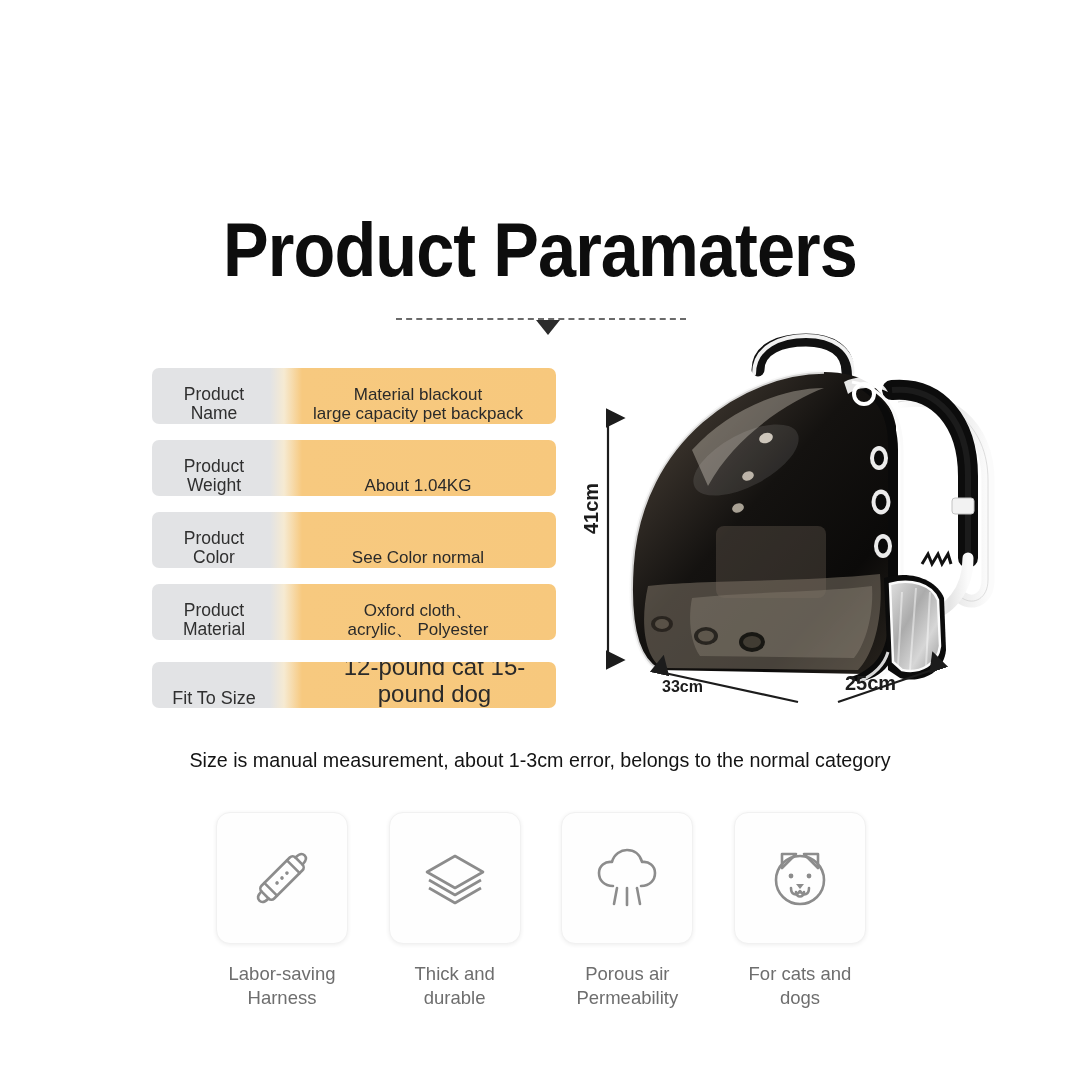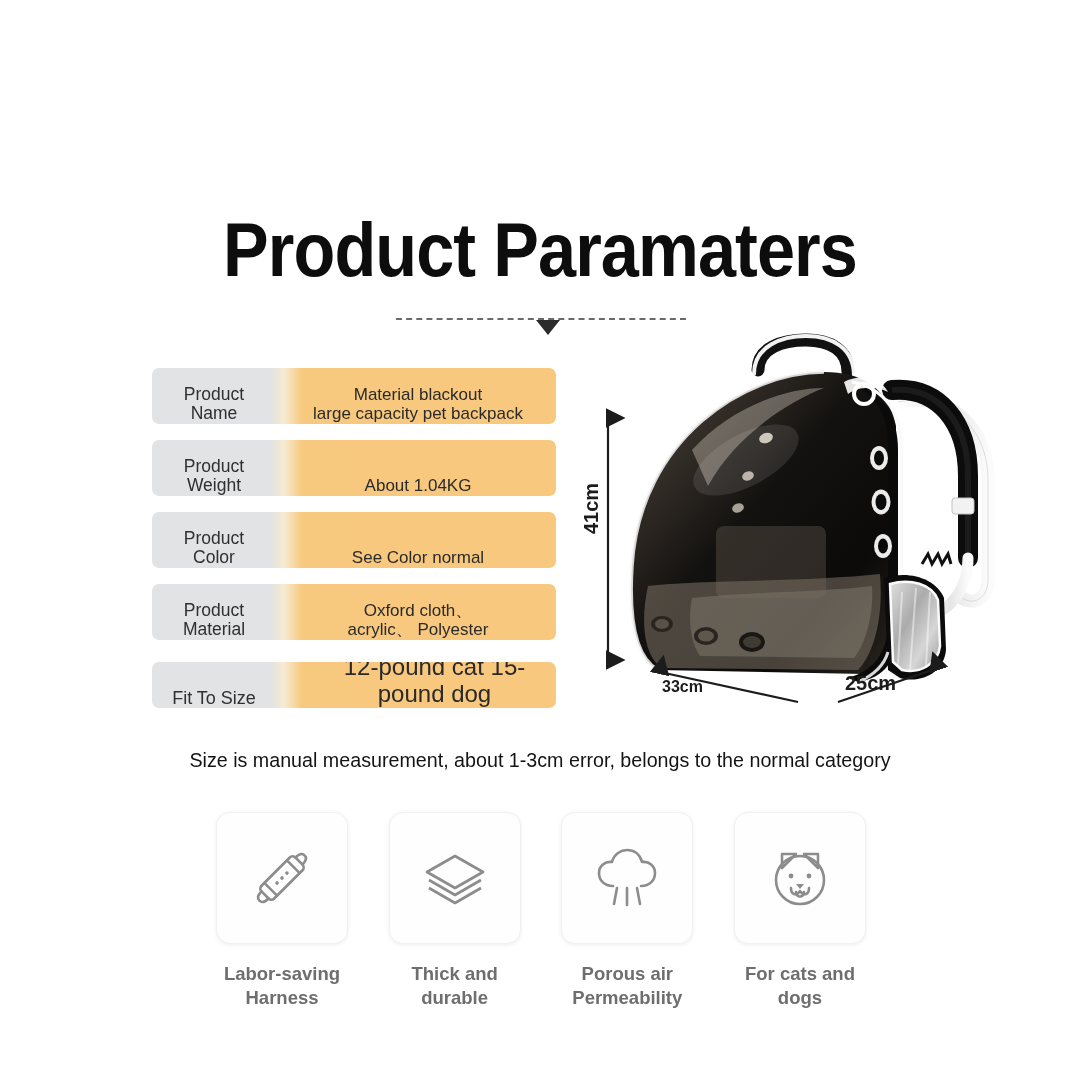--- a/index.html
+++ b/index.html
@@ -192,21 +192,20 @@
     justify-content: center;
     box-sizing: border-box;
   }
   .feature-label {
     margin-top: 18px;
     text-align: center;
     font-size: 18.5px;
     line-height: 1.28;
     color: #6e6e6e;
     white-space: pre-line;
-    font-weight: bold;
   }
 </style>
 </head>
 <body>
 
 <div class="title">Product Paramaters</div>
 
 <div class="divider-wrap">
   <div class="divider-line"></div>
   <div class="divider-arrow"></div>

